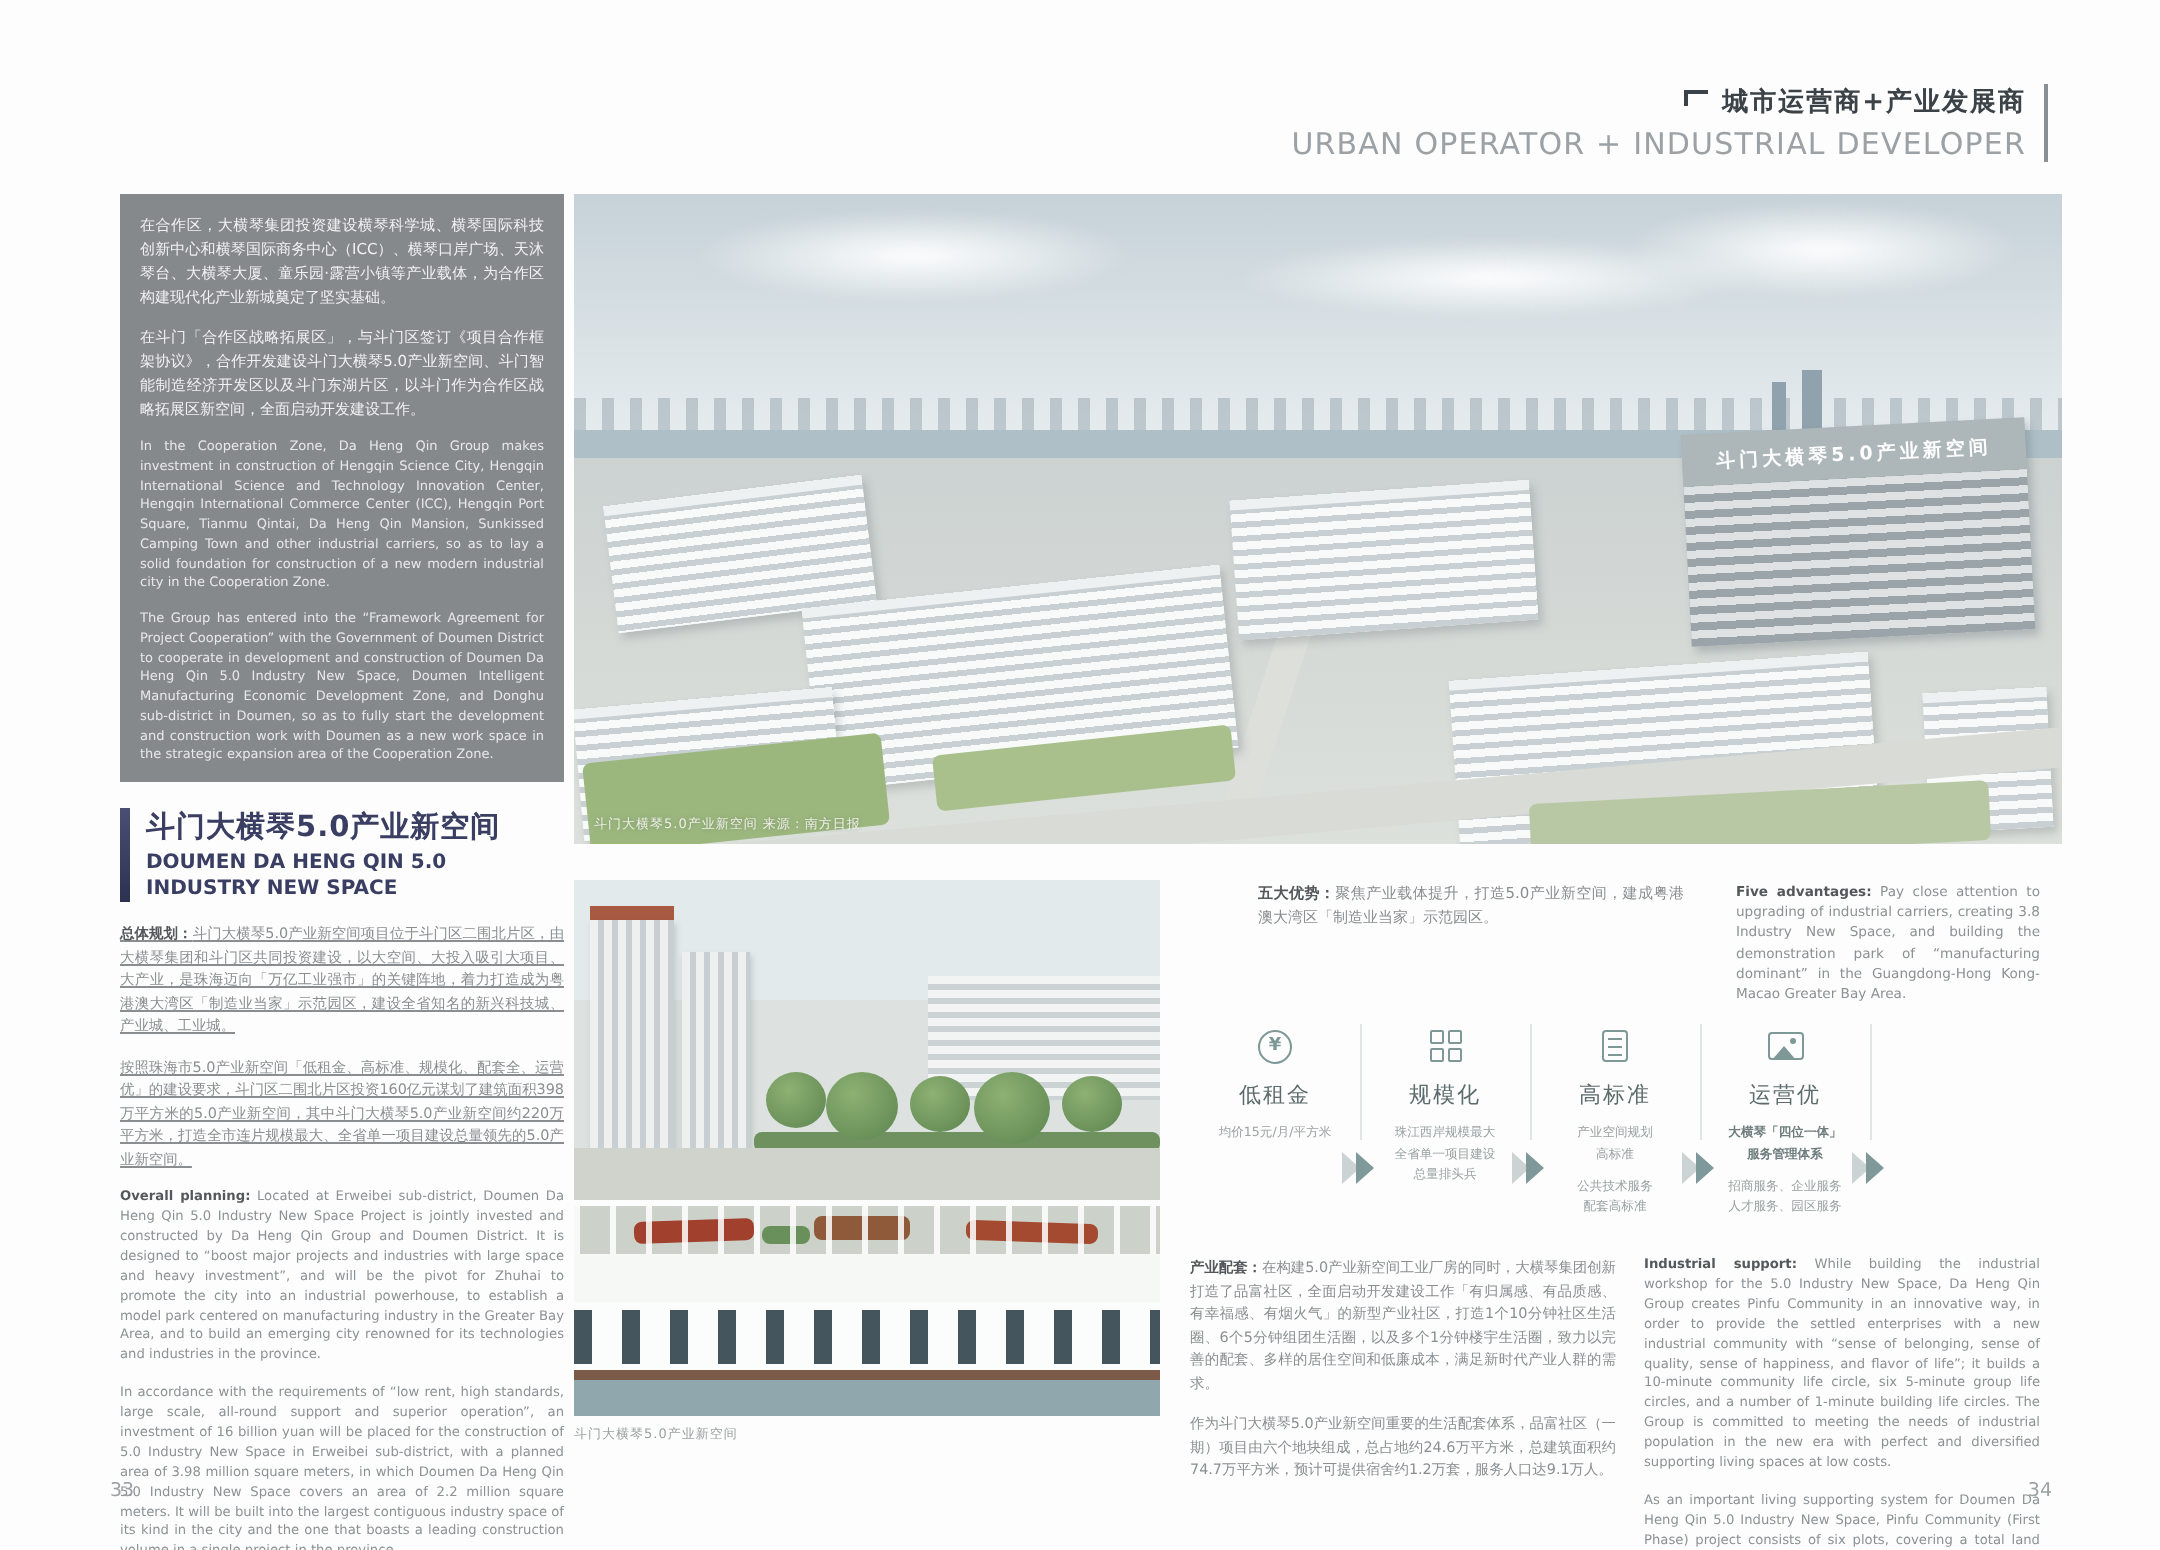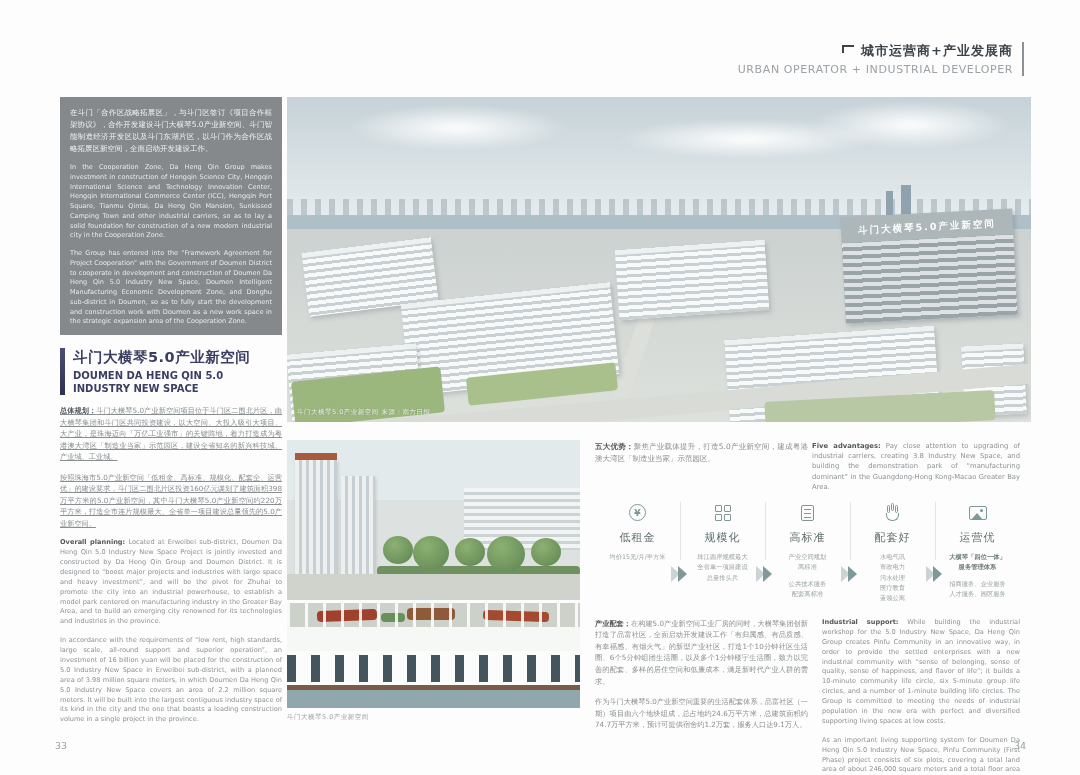--- a/index.html
+++ b/index.html
@@ -4,21 +4,21 @@
 <style>
   * { margin:0; padding:0; box-sizing:border-box; }
   html,body { background:#ffffff; }
   body { font-family:"DejaVu Sans","Liberation Sans",sans-serif; }
   .page { position:relative; width:1080px; height:775px; background:#fdfdfd; overflow:hidden; }
 
   
   .hdr { position:absolute; top:42px; right:56px; text-align:right; border-right:2px solid #8b9094; padding-right:9px; }
   .hdr-zh { font-size:13px; font-weight:bold; color:#3c4348; letter-spacing:1px; }
   .hdr-bracket { display:inline-block; width:12px; height:8px; border-top:2px solid #3c4348; border-left:2px solid #3c4348; margin-right:7px; vertical-align:2px; }
-  .hdr-en { font-size:11px; color:#9ba1a5; letter-spacing:.6px; margin-top:3px; }
+  .hdr-en { font-size:15px; color:#9ba1a5; letter-spacing:.6px; margin-top:3px; }
 
   
   .left-col { position:absolute; left:60px; top:97px; width:222px; }
   .intro-block { background:#86898c; color:#f0f1f1; padding:10px 10px 8px; }
   .intro-block p { margin-bottom:8px; text-align:justify; }
   .intro-block p.zh { font-size:7.5px; line-height:1.6; }
   .intro-block p.en { font-size:6.5px; line-height:1.5; color:#e7e9e9; }
   .intro-block p:last-child { margin-bottom:0; }
 
   .feature-title { display:flex; margin:13px 0 10px; }
@@ -89,21 +89,21 @@
   .rp3 { left:196px; top:8px; width:66px; height:10px; background:#a44a30; transform:rotate(2deg); }
   .rp4 { left:94px; top:10px; width:24px; height:9px; background:#69905a; }
   .white-band { position:absolute; left:0; right:0; top:24px; height:24px; background:#f4f6f4; display:flex; align-items:center; justify-content:center; }
   .banner-text { font-size:12px; font-weight:bold; color:#46a13f; letter-spacing:1px; white-space:nowrap; }
   .window-row { position:absolute; left:0; right:0; top:48px; height:34px; background:repeating-linear-gradient(90deg,#44555e 0 9px,#fbfcfc 9px 24px); box-shadow:inset 0 4px 0 #fbfcfc, inset 0 -3px 0 #fbfcfc; }
   .base-band { position:absolute; left:0; right:0; top:82px; height:23px; background:linear-gradient(180deg,#7b5a48 0 5px,#8fa7ad 5px); }
   .sub-caption { font-size:6.5px; color:#9aa0a0; margin-top:5px; letter-spacing:.5px; }
 
   
   .right-col { position:absolute; left:595px; top:441px; width:425px; }
-  .adv-text { display:flex; gap:4px; }
+  .adv-text { display:flex; gap:26px;margin-left:34px; }
   .adv-text .zh { width:213px; flex:none; font-size:7.5px; line-height:1.6; color:#8a8e90; text-align:justify; }
   .adv-text .en { flex:1; font-size:6.8px; line-height:1.5; color:#8d9194; text-align:justify; }
 
   .adv-items { position:relative; display:flex; margin-top:10px; height:104px; }
   .adv-col { width:85px; flex:none; text-align:center; padding:0 5px; }
   .vdiv { position:absolute; top:0; width:1px; height:58px; background:#e1e5e5; }
   .vd1 { left:85px; } .vd2 { left:170px; } .vd3 { left:255px; } .vd4 { left:340px; }
   .adv-arrow { position:absolute; top:64px; width:18px; height:16px; }
   .aa1 { left:76px; } .aa2 { left:161px; } .aa3 { left:246px; } .aa4 { left:331px; }
   .adv-arrow i { position:absolute; top:0; width:0; height:0; border-top:8px solid transparent; border-bottom:8px solid transparent; }
@@ -143,20 +143,21 @@
 
 <div class="page">
 
   <div class="hdr">
     <div class="hdr-zh"><span class="hdr-bracket"></span><span>城市运营商+产业发展商</span></div>
     <div class="hdr-en">URBAN OPERATOR + INDUSTRIAL DEVELOPER</div>
   </div>
 
   <div class="left-col">
     <div class="intro-block">
+      <p class="zh">在合作区，大横琴集团投资建设横琴科学城、横琴国际科技创新中心和横琴国际商务中心（ICC）、横琴口岸广场、天沐琴台、大横琴大厦、童乐园·露营小镇等产业载体，为合作区构建现代化产业新城奠定了坚实基础。</p>
       <p class="zh">在斗门「合作区战略拓展区」，与斗门区签订《项目合作框架协议》，合作开发建设斗门大横琴5.0产业新空间、斗门智能制造经济开发区以及斗门东湖片区，以斗门作为合作区战略拓展区新空间，全面启动开发建设工作。</p>
       <p class="en">In the Cooperation Zone, Da Heng Qin Group makes investment in construction of Hengqin Science City, Hengqin International Science and Technology Innovation Center, Hengqin International Commerce Center (ICC), Hengqin Port Square, Tianmu Qintai, Da Heng Qin Mansion, Sunkissed Camping Town and other industrial carriers, so as to lay a solid foundation for construction of a new modern industrial city in the Cooperation Zone.</p>
       <p class="en">The Group has entered into the “Framework Agreement for Project Cooperation” with the Government of Doumen District to cooperate in development and construction of Doumen Da Heng Qin 5.0 Industry New Space, Doumen Intelligent Manufacturing Economic Development Zone, and Donghu sub-district in Doumen, so as to fully start the development and construction work with Doumen as a new work space in the strategic expansion area of the Cooperation Zone.</p>
     </div>
 
     <div class="feature-title">
       <div class="feature-bar"></div>
       <div>
         <div class="feature-zh">斗门大横琴5.0产业新空间</div>
         <div class="feature-en">DOUMEN DA HENG QIN 5.0 INDUSTRY NEW SPACE</div>
@@ -287,38 +288,20 @@
           </div>
         <div class="adv-label">高标准</div>
         <div class="adv-sub">
           <span>产业空间规划</span>
           <span>高标准</span>
           <span class="gap">公共技术服务</span>
           <span>配套高标准</span>
         </div>
       </div>
 
-      <div class="adv-col">
-        <div class="ic">
-            <span class="icon-hand">
-              <i class="f f1"></i>
-              <i class="f f2"></i>
-              <i class="f f3"></i>
-              <i class="palm"></i>
-            </span>
-          </div>
-        <div class="adv-label">配套好</div>
-        <div class="adv-sub">
-          <span>水电气讯</span>
-          <span>市政电力</span>
-          <span>污水处理</span>
-          <span>医疗教育</span>
-          <span>蓝领公寓</span>
-        </div>
-      </div>
 
       <div class="adv-col">
         <div class="ic">
             <span class="icon-img"></span>
           </div>
         <div class="adv-label">运营优</div>
         <div class="adv-sub">
           <span class="bold">大横琴「四位一体」</span>
           <span class="bold">服务管理体系</span>
           <span class="gap">招商服务、企业服务</span>

